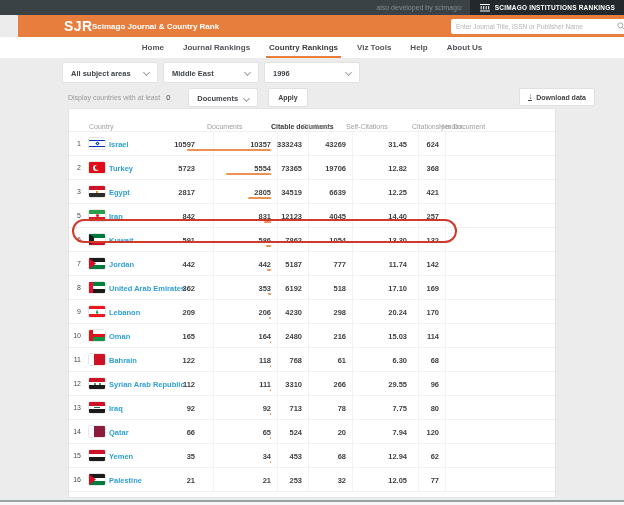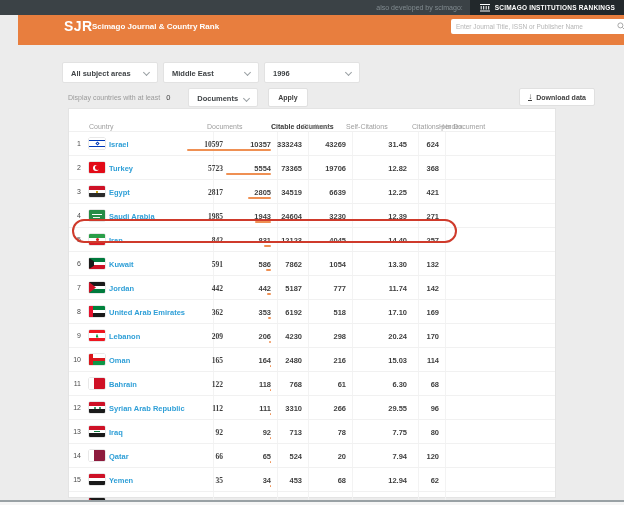--- a/index.html
+++ b/index.html
@@ -65,21 +65,21 @@
        background-image:
          linear-gradient(#f3f3f3,#f3f3f3),linear-gradient(#f3f3f3,#f3f3f3),linear-gradient(#f3f3f3,#f3f3f3),
          linear-gradient(#f3f3f3,#f3f3f3),linear-gradient(#f3f3f3,#f3f3f3),linear-gradient(#f3f3f3,#f3f3f3);
        background-repeat:no-repeat;
        background-size:1px 100%,1px 100%,1px 100%,1px 100%,1px 100%,1px 100%;
        background-position:144px 0,208px 0,239px 0,283px 0,349px 0,376px 0;}
   .c-rank{position:absolute;left:2px;width:10px;top:8px;font-size:7px;color:#4a4a4a;text-align:right;}
   .c-name{position:absolute;left:40px;top:8px;font-size:7.5px;font-weight:bold;color:#2f9fd7;
           white-space:nowrap;cursor:pointer;}
   .num{position:absolute;top:8px;font-size:7.5px;font-weight:bold;color:#3f3f3f;white-space:nowrap;}
-  .c-docs{right:332px;font-family:Liberation Serif, serif;} .c-citable{right:284px;margin-left:12px;} .c-cit{right:253px;}
+  .c-docs{right:360px;} .c-citable{right:284px;margin-left:12px;} .c-cit{right:253px;}
   .c-self{right:209px;} .c-cpd{right:148px;margin-left:32px;} .c-h{right:116px;}
   .bar{position:absolute;right:284px;top:17px;height:2px;background:#ef9053;border-radius:1px;}
 
   
   .flag{position:absolute;left:20px;top:6px;width:16px;height:11px;box-shadow:0 0 0 .5px rgba(0,0,0,.18);
         overflow:hidden;border-radius:1px;}
   .flag::before,.flag::after{content:"";position:absolute;}
   .flag-israel{background:linear-gradient(180deg,#fff 0 16%,#0038b8 16% 30%,#fff 30% 70%,#0038b8 70% 84%,#fff 84%);}
   .flag-israel::after{left:6.5px;top:3.5px;width:3px;height:3px;border:1px solid #0038b8;box-sizing:border-box;transform:rotate(45deg);}
   .flag-turkey{background:#e30a17;}
@@ -140,20 +140,28 @@
       <input type="text" placeholder="Enter Journal Title, ISSN or Publisher Name" style="">
       <span class="mag">
         <svg width="9" height="9" viewBox="0 0 9 9">
             <circle cx="3.4" cy="3.4" r="2.5" fill="none" stroke="#a9a9a9" stroke-width="1"></circle>
             <path d="M5.4 5.4L8 8" stroke="#a9a9a9" stroke-width="1"></path>
           </svg>
       </span>
     </div>
   </div>
 
+  <div class="nav" id="nav">
+      <span class="nav-item">Home</span>
+      <span class="nav-item">Journal Rankings</span>
+      <span class="nav-item active">Country Rankings</span>
+      <span class="nav-item">Viz Tools</span>
+      <span class="nav-item">Help</span>
+      <span class="nav-item">About Us</span>
+    </div>
 
   <div class="filters" id="filters">
       <div class="dd"><span>All subject areas</span></div>
       <div class="dd"><span>Middle East</span></div>
       <div class="dd"><span>1996</span></div>
     </div>
 
   <div class="controls">
     <span>Display countries with at least</span>
     <input class="min-input" value="0" style="">
@@ -226,32 +234,20 @@
           <span class="c-name">Egypt</span>
           <span class="num c-docs">2817</span>
           <span class="num c-citable">2805</span>
           <span class="num c-cit">34519</span>
           <span class="num c-self">6639</span>
           <span class="num c-cpd">12.25</span>
           <span class="num c-h">421</span>
           <span class="bar" style="width: 23px;"></span>
         </div>
         <div class="row">
-          <span class="c-rank">4</span>
-          <span class="flag flag-saudi-arabia"></span>
-          <span class="c-name">Saudi Arabia</span>
-          <span class="num c-docs">1985</span>
-          <span class="num c-citable">1943</span>
-          <span class="num c-cit">24604</span>
-          <span class="num c-self">3230</span>
-          <span class="num c-cpd">12.39</span>
-          <span class="num c-h">271</span>
-          <span class="bar" style="width: 16px;"></span>
-        </div>
-        <div class="row">
           <span class="c-rank">5</span>
           <span class="flag flag-iran"></span>
           <span class="c-name">Iran</span>
           <span class="num c-docs">842</span>
           <span class="num c-citable">831</span>
           <span class="num c-cit">12123</span>
           <span class="num c-self">4045</span>
           <span class="num c-cpd">14.40</span>
           <span class="num c-h">257</span>
           <span class="bar" style="width: 7px;"></span>

